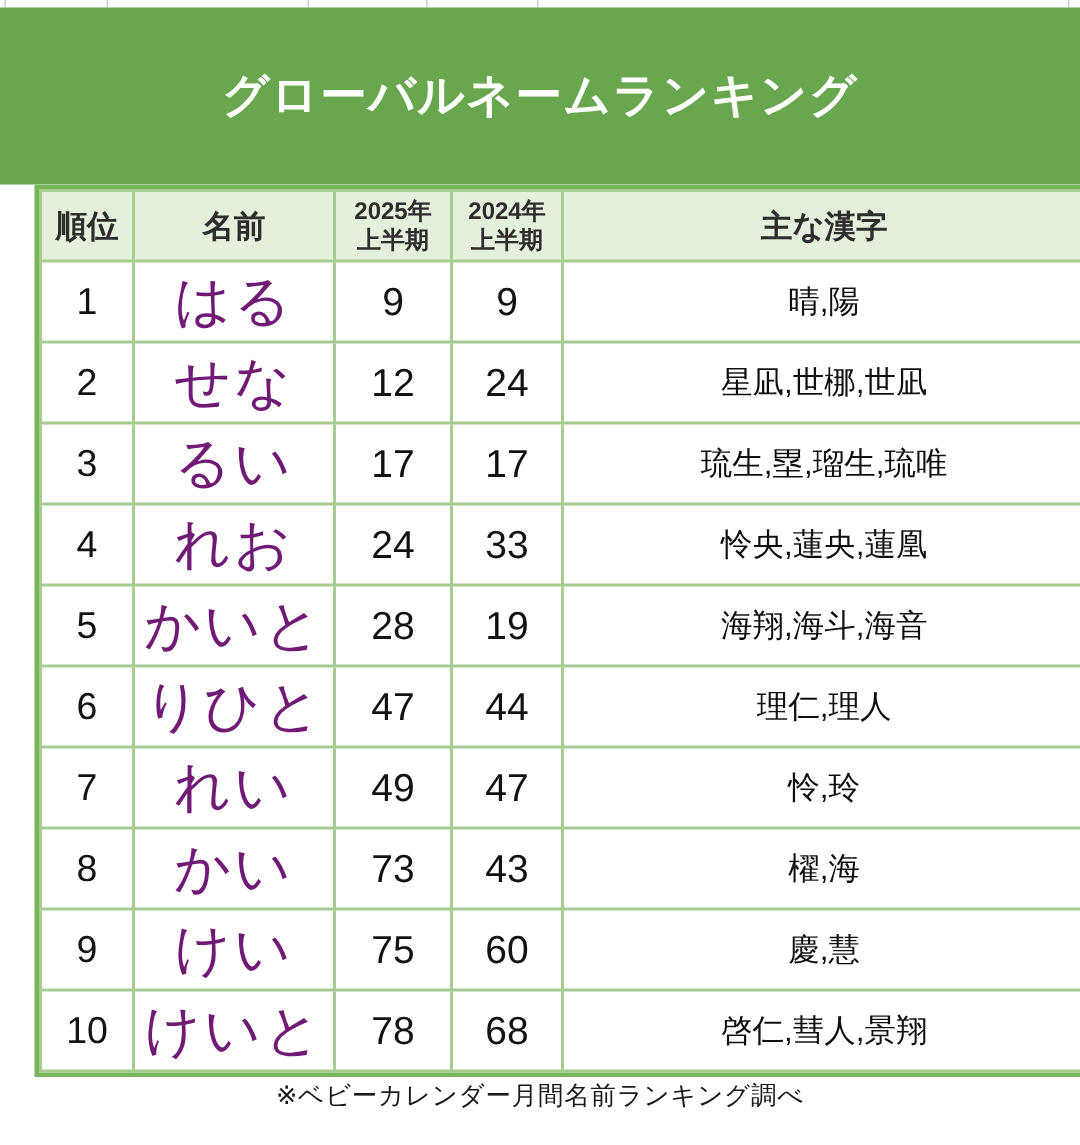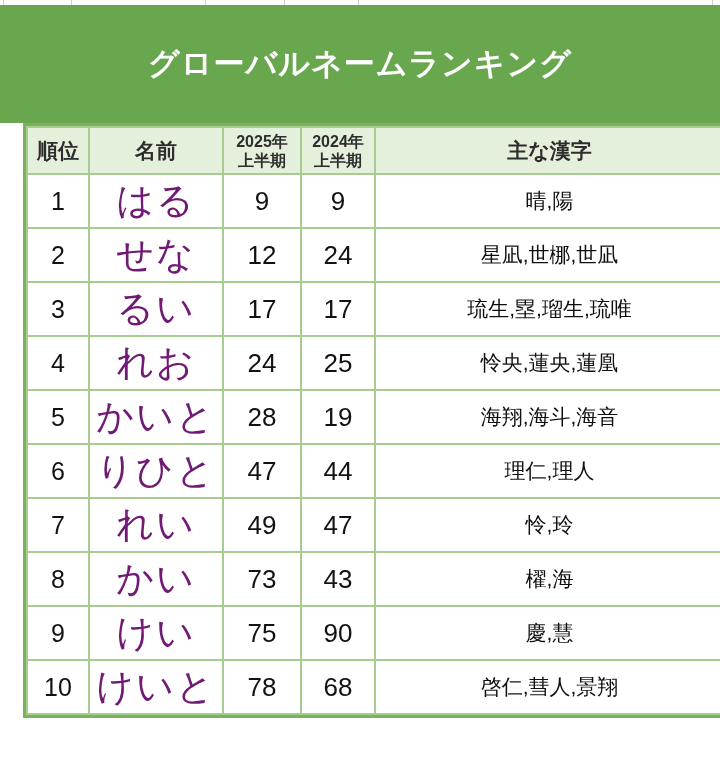--- a/index.html
+++ b/index.html
@@ -125,21 +125,21 @@
           <td class="c-rank">3</td>
           <td class="c-name">るい</td>
           <td class="c-num">17</td>
           <td class="c-num">17</td>
           <td class="c-kanji">琉生,塁,瑠生,琉唯</td>
         </tr>
         <tr>
           <td class="c-rank">4</td>
           <td class="c-name">れお</td>
           <td class="c-num">24</td>
-          <td class="c-num">25</td>
+          <td class="c-num">33</td>
           <td class="c-kanji">怜央,蓮央,蓮凰</td>
         </tr>
         <tr>
           <td class="c-rank">5</td>
           <td class="c-name">かいと</td>
           <td class="c-num">28</td>
           <td class="c-num">19</td>
           <td class="c-kanji">海翔,海斗,海音</td>
         </tr>
         <tr>
@@ -160,28 +160,29 @@
           <td class="c-rank">8</td>
           <td class="c-name">かい</td>
           <td class="c-num">73</td>
           <td class="c-num">43</td>
           <td class="c-kanji">櫂,海</td>
         </tr>
         <tr>
           <td class="c-rank">9</td>
           <td class="c-name">けい</td>
           <td class="c-num">75</td>
-          <td class="c-num">90</td>
+          <td class="c-num">60</td>
           <td class="c-kanji">慶,慧</td>
         </tr>
         <tr>
           <td class="c-rank">10</td>
           <td class="c-name">けいと</td>
           <td class="c-num">78</td>
           <td class="c-num">68</td>
           <td class="c-kanji">啓仁,彗人,景翔</td>
         </tr>
       </tbody>
     </table>
   </div>
 
+  <div class="footer-note">※ベビーカレンダー月間名前ランキング調べ</div>
 
 </div>
 
 </body></html>

